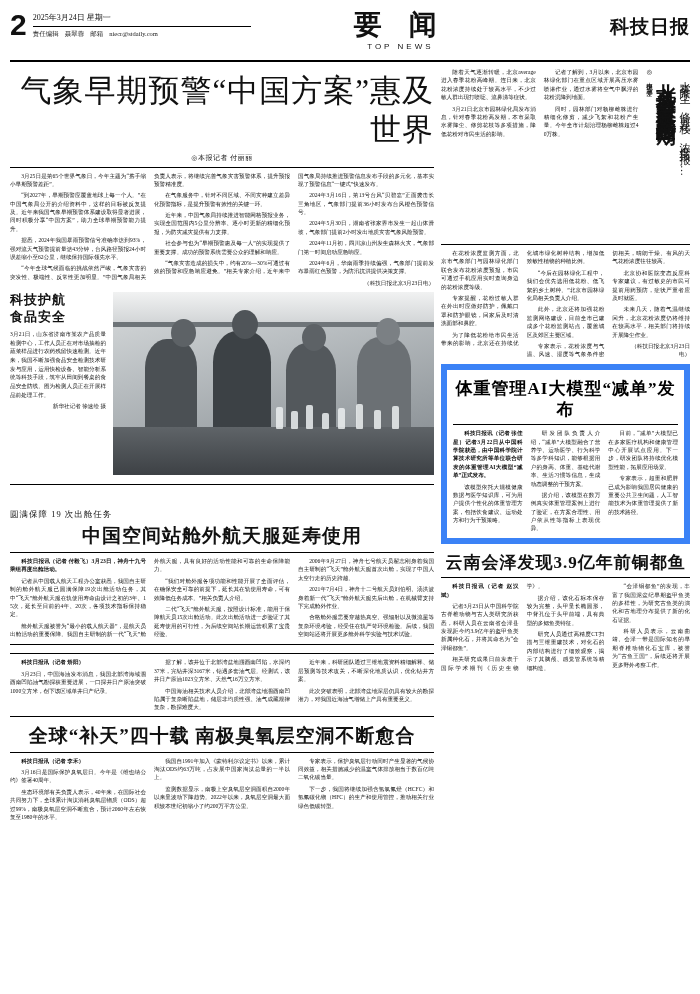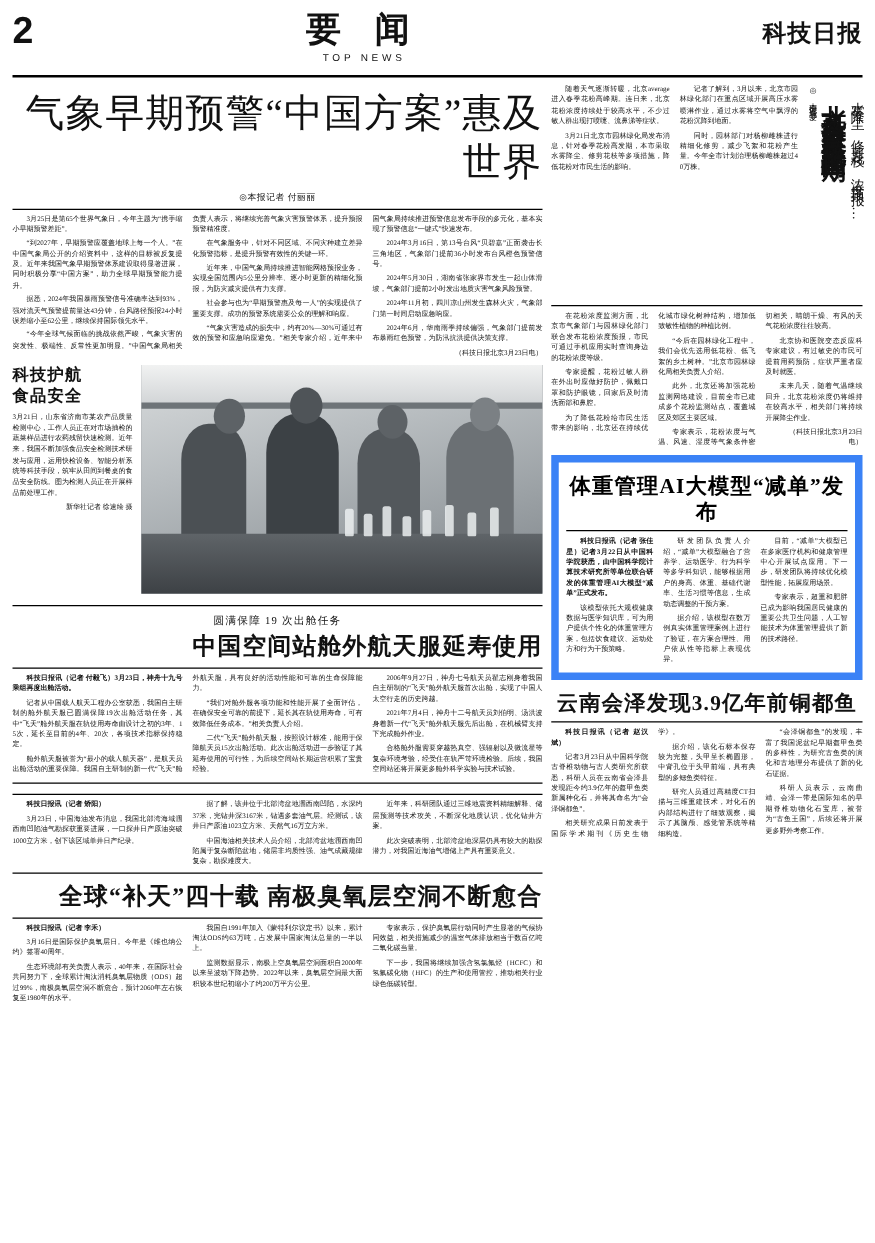--- a/index.html
+++ b/index.html
@@ -99,36 +99,35 @@
     letter-spacing: 1px;
     line-height: 1.25;
     text-align: right;
     margin: 4px 0 3px 0;
   }
   .headline-lg {
     font-size: 19px;
     font-weight: bold;
     letter-spacing: 1px;
     line-height: 1.25;
-    text-align: right;
+    text-align: center;
     margin: 3px 0;
   }
   .headline-md {
     font-size: 17px;
     font-weight: bold;
     letter-spacing: 1px;
     line-height: 1.25;
     text-align: center;
     margin: 3px 0;
   }
   .kicker {
     font-size: 8.5px;
-    text-align: center;
-    letter-spacing: 1px;
-    margin: 2px 0 1px 0;
+    letter-spacing: 1px;
+    margin: 20px 0 1px 0;
   }
   .byline {
     font-size: 7px;
     text-align: center;
     margin: 2px 0 4px 0;
     letter-spacing: 0.5px;
   }
   .rule-thin { border-top: 1px solid #000; margin: 4px 0; }
 
   
@@ -252,20 +251,29 @@
   
   .src-note { font-size: 5.6px; text-align: right; margin-top: 2px; }
 </style>
 </head>
 <body>
 
 <div class="page">
 
   <div class="masthead">
     <div class="page-num">2</div>
+    <div class="mast-left">
+      <div class="mast-date">2025年3月24日 星期一</div>
+      <div class="mast-editors">
+        <span>责任编辑</span>
+        <span>聂翠蓉</span>
+        <span>邮箱</span>
+        <span>niecr@stdaily.com</span>
+      </div>
+    </div>
     <div class="mast-center">
       <div class="mast-title">要 闻</div>
       <div class="mast-sub">TOP NEWS</div>
     </div>
     <div class="mast-right">科技日报</div>
   </div>
 
   <div class="content">
 
     <div class="col-left">

